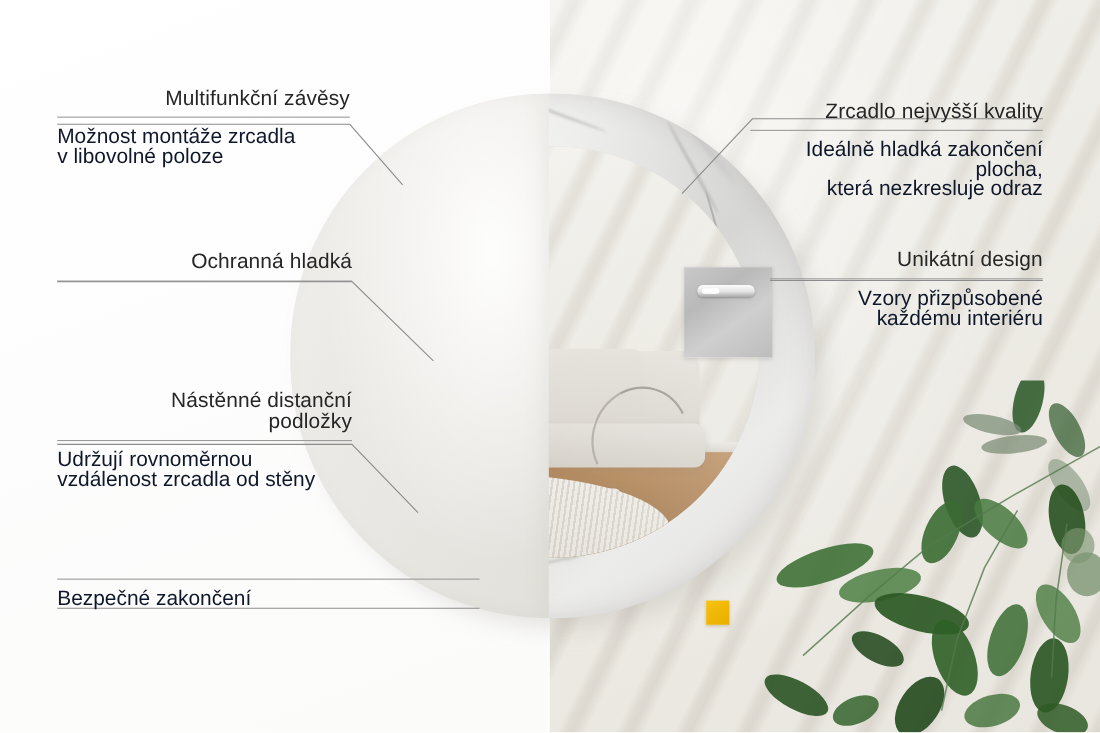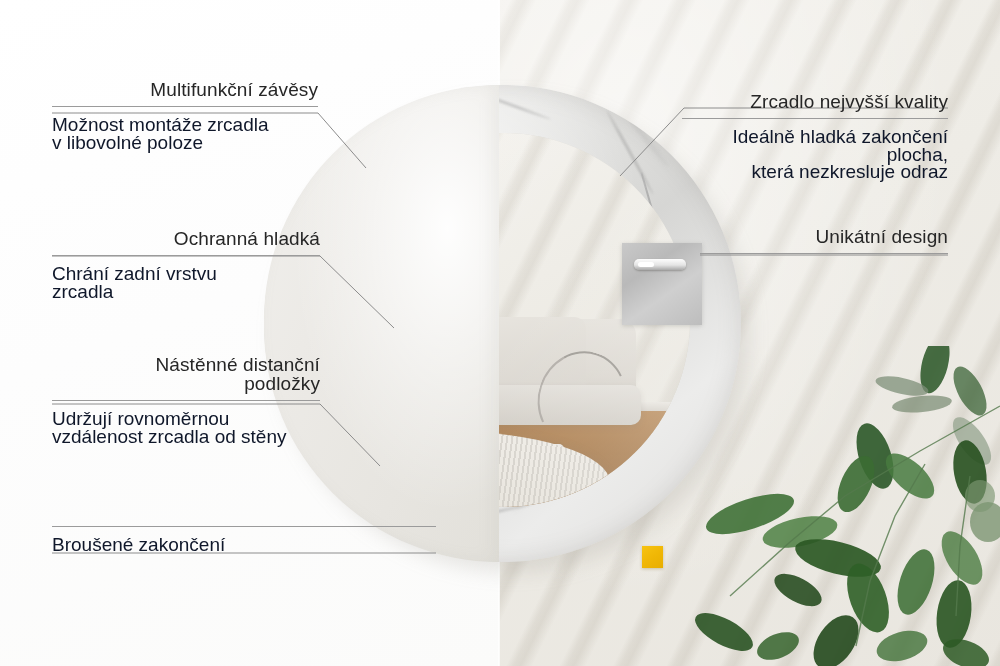--- a/index.html
+++ b/index.html
@@ -316,42 +316,42 @@
   <div class="label left" style="left:52px;top:80px;width:266px;">
     <div class="title">Multifunkční závěsy</div>
     <div class="rule"></div>
     <div class="desc">Možnost montáže zrcadla
 v libovolné poloze</div>
   </div>
 
   <div class="label left" style="left:52px;top:229px;width:268px;">
     <div class="title">Ochranná hladká</div>
     <div class="rule"></div>
-    <div class="desc">Chrání zadní vrstvu
-zrcadla</div>
   </div>
 
   <div class="label left" style="left:52px;top:355px;width:268px;">
     <div class="title">Nástěnné distanční
 podložky</div>
     <div class="rule"></div>
     <div class="desc">Udržují rovnoměrnou
 vzdálenost zrcadla od stěny</div>
   </div>
 
   <div class="label left" style="left:52px;top:526px;width:384px;">
     <div class="rule"></div>
-    <div class="desc">Broušené zakončení</div>
+    <div class="desc">Bezpečné zakončení</div>
   </div>
 
   <div class="label right" style="left:682px;top:92px;width:266px;">
     <div class="title">Zrcadlo nejvyšší kvality</div>
     <div class="rule"></div>
     <div class="desc">Ideálně hladká zakončení plocha,
 která nezkresluje odraz</div>
   </div>
 
   <div class="label right" style="left:700px;top:227px;width:248px;">
     <div class="title">Unikátní design</div>
     <div class="rule"></div>
+    <div class="desc">Vzory přizpůsobené
+každému interiéru</div>
   </div>
 
 </div>
 
 </body></html>

